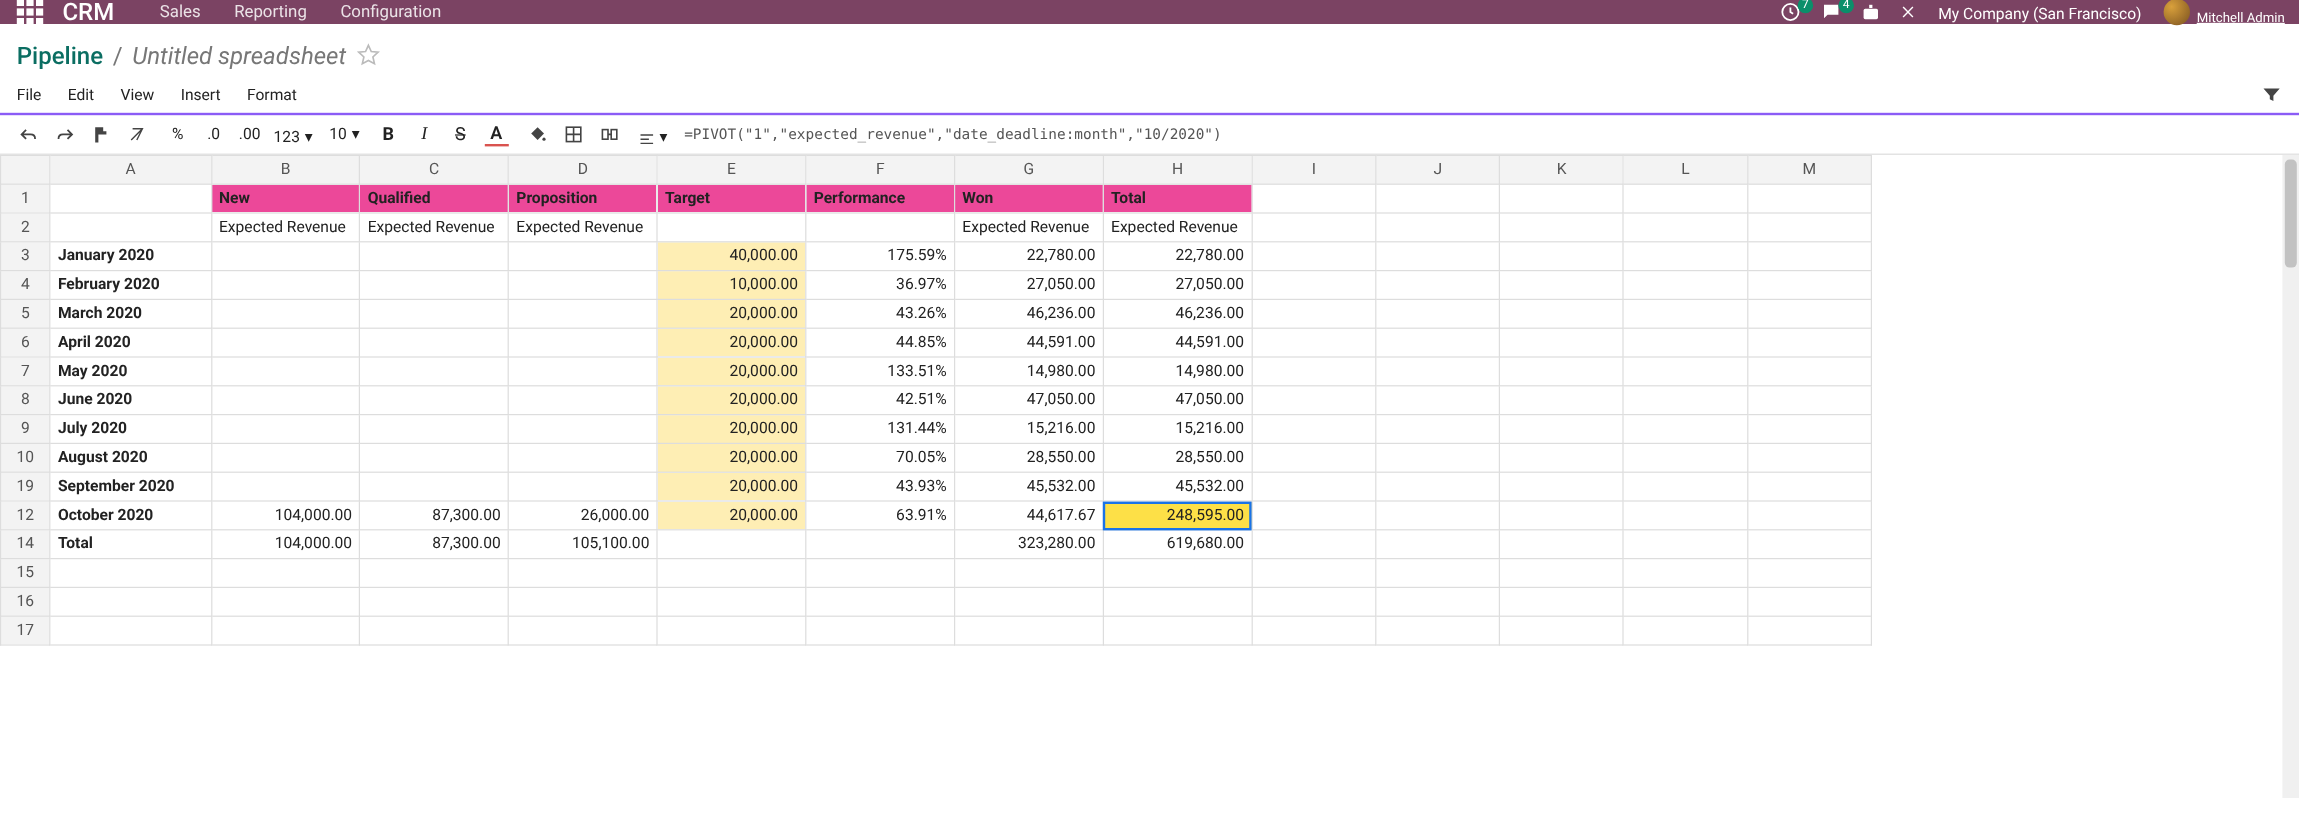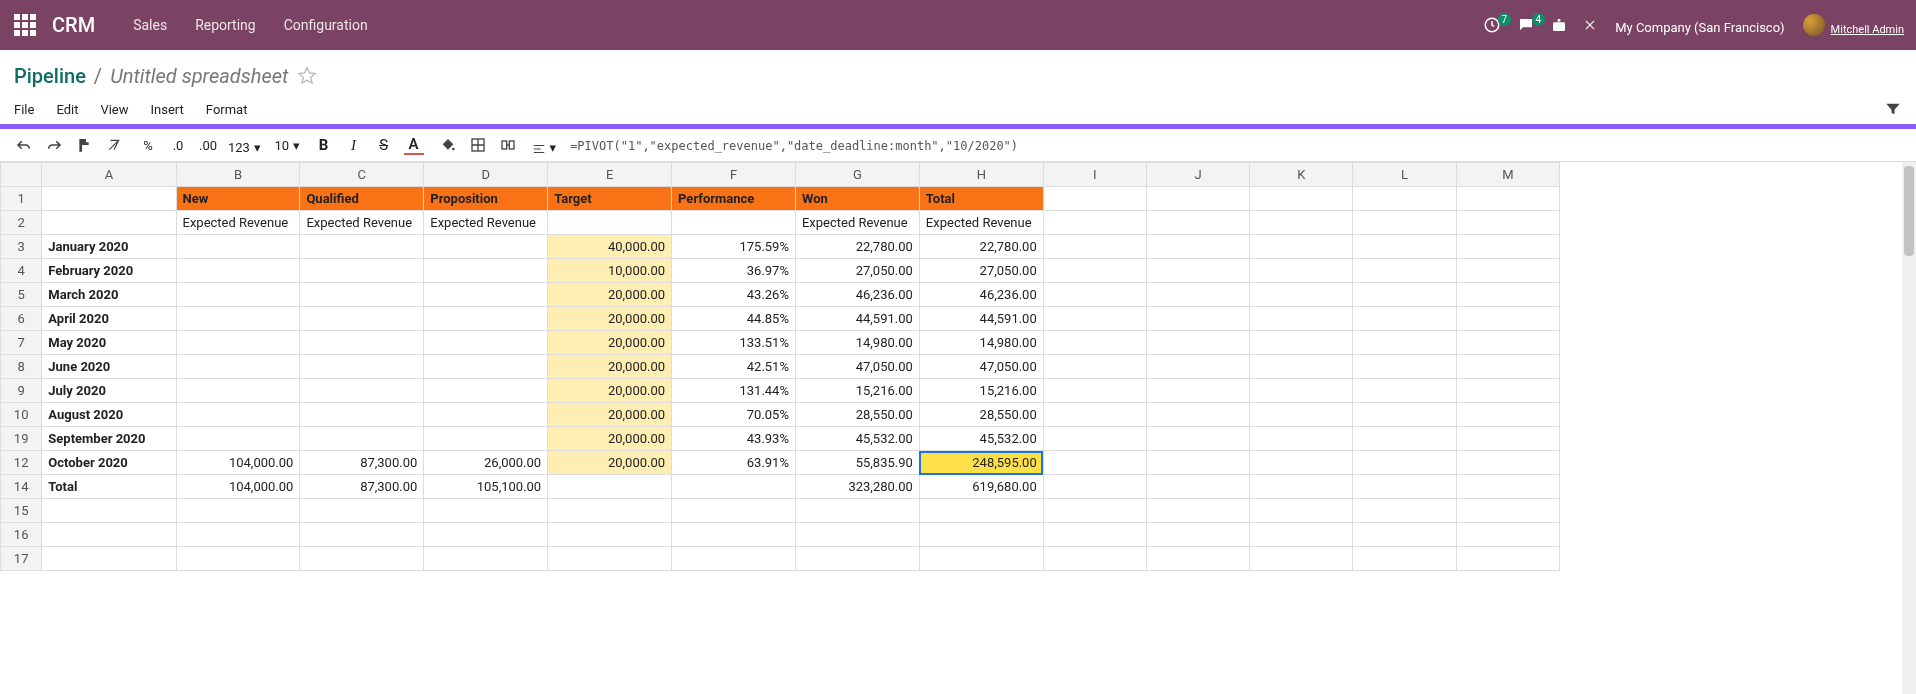--- a/index.html
+++ b/index.html
@@ -1,39 +1,39 @@
 <!DOCTYPE html>
 <html><head>
 <meta charset="utf-8">
 <style>
 * { box-sizing: border-box; margin: 0; padding: 0; }
 body { font-family: -apple-system, "Segoe UI", Roboto, Arial, sans-serif; font-size: 13px; color: #222; overflow: hidden; width: 1916px; height: 694px; }
 
 
-.topbar { background: #7b4363; height: 50px; display: flex; align-items: center; padding: 0 12px; color: #fff; }
+.topbar { background: #7b4363; height: 20px; display: flex; align-items: center; padding: 0 12px; color: #fff; }
 .topbar .apps { width: 28px; display: flex; flex-wrap: wrap; gap: 2px; padding: 2px; cursor: pointer; }
 .topbar .apps span { width: 6px; height: 6px; background: #fff; display: block; }
 .topbar .brand { font-size: 20px; font-weight: 500; margin: 0 24px 0 12px; }
 .topbar .menu-item { font-size: 14px; padding: 0 14px; opacity: .85; cursor: pointer; }
 .topbar .spacer { flex: 1; }
 .topbar .right-icon { padding: 0 8px; display: flex; align-items: center; position: relative; cursor: pointer; }
 .topbar .badge { position: absolute; top: -3px; right: -2px; background: #0a8f6a; color: #fff; font-size: 10px; border-radius: 8px; padding: 1px 4px; }
 .topbar .company { font-size: 13px; margin: 4px 18px 0 10px; }
 .topbar .avatar { width: 22px; height: 22px; border-radius: 50%; background: radial-gradient(circle at 30% 30%, #d9a03b, #7a5220); margin-right: 6px; }
 .topbar .user { display: flex; align-items: flex-end; font-size: 11px; text-decoration: underline; }
 
 
 .crumb-row { display: flex; align-items: center; padding: 14px 14px 8px; }
 .crumb-root { color: #0b6e62; font-size: 20px; font-weight: 500; cursor: pointer; }
 .crumb-sep { margin: 0 8px; font-size: 20px; color: #777; }
 .crumb-title { font-size: 20px; font-style: italic; color: #777; }
 .star { width: 22px; height: 22px; margin-left: 8px; cursor: pointer; }
 
 
-.menubar { display: flex; align-items: center; padding: 4px 14px 6px; border-bottom: 5px solid #8b5cf6; }
+.menubar { display: flex; align-items: center; padding: 4px 14px 6px; border-bottom: 2px solid #8b5cf6; }
 .menubar .mb-item { margin-right: 22px; cursor: pointer; }
 .menubar .spacer2 { flex: 1; }
 .menubar .filter-icon { width: 18px; height: 18px; cursor: pointer; }
 
 
 .toolbar { display: flex; align-items: center; padding: 6px 14px; border-bottom: 1px solid #ddd; gap: 14px; }
 .toolbar .tb-btn { cursor: pointer; display: inline-flex; align-items: center; justify-content: center; min-width: 20px; height: 20px; }
 .toolbar .group { display: flex; align-items: center; gap: 10px; }
 .toolbar .fontsize { display: flex; align-items: flex-end; gap: 4px; font-size: 13px; }
 .toolbar .bold { font-weight: 700; font-size: 15px; }
@@ -46,21 +46,21 @@
 
 .sheet-area { position: relative; overflow: auto; height: calc(694px - 38px - 52px - 32px - 36px); }
 table.sheet { border-collapse: collapse; table-layout: fixed; width: 1560px; }
 .sheet th, .sheet td { border: 1px solid #ddd; height: 24px; padding: 2px 6px; font-size: 13px; white-space: nowrap; overflow: hidden; }
 .sheet .corner { width: 40px; background: #f3f3f3; }
 .sheet .col-h { background: #f3f3f3; text-align: center; color: #555; font-weight: 400; }
 .sheet .row-h { background: #f3f3f3; text-align: center; color: #555; font-weight: 400; width: 40px; }
 .col-A { width: 130px; }
 .col-B, .col-C, .col-D, .col-E, .col-F, .col-G, .col-H { width: 120px; }
 .col-I, .col-J, .col-K, .col-L, .col-M { width: 100px; }
-.sheet td.hdr { font-weight: 700; background: #f97316; }
+.sheet td.hdr { font-weight: 700; background: #ec4899; }
 .sheet td.label { font-weight: 700; }
 .sheet td.target { background: #feeeb4; text-align: right; }
 .sheet td.num { text-align: right; }
 .sheet td.selected { outline: 2px solid #1a73e8; outline-offset: -2px; background: #fde047; }
 
 .vscroll { position: absolute; right: 0; top: 0; bottom: 0; width: 14px; background: #f0f0f0; }
 .vscroll .thumb { position: absolute; left: 2px; right: 2px; top: 4px; height: 90px; background: #c2c2c2; border-radius: 4px; }
 </style>
 </head>
 <body>
@@ -406,21 +406,21 @@
           <td class="col-M"></td>
         </tr>
         <tr>
           <th class="row-h">12</th>
           <td class="col-A label">October 2020</td>
           <td class="col-B num">104,000.00</td>
           <td class="col-C num">87,300.00</td>
           <td class="col-D num">26,000.00</td>
           <td class="col-E target">20,000.00</td>
           <td class="col-F num">63.91%</td>
-          <td class="col-G num">55,835.90</td>
+          <td class="col-G num">44,617.67</td>
           <td class="col-H num selected">248,595.00</td>
           <td class="col-I"></td>
           <td class="col-J"></td>
           <td class="col-K"></td>
           <td class="col-L"></td>
           <td class="col-M"></td>
         </tr>
         <tr>
           <th class="row-h">14</th>
           <td class="col-A label">Total</td>

